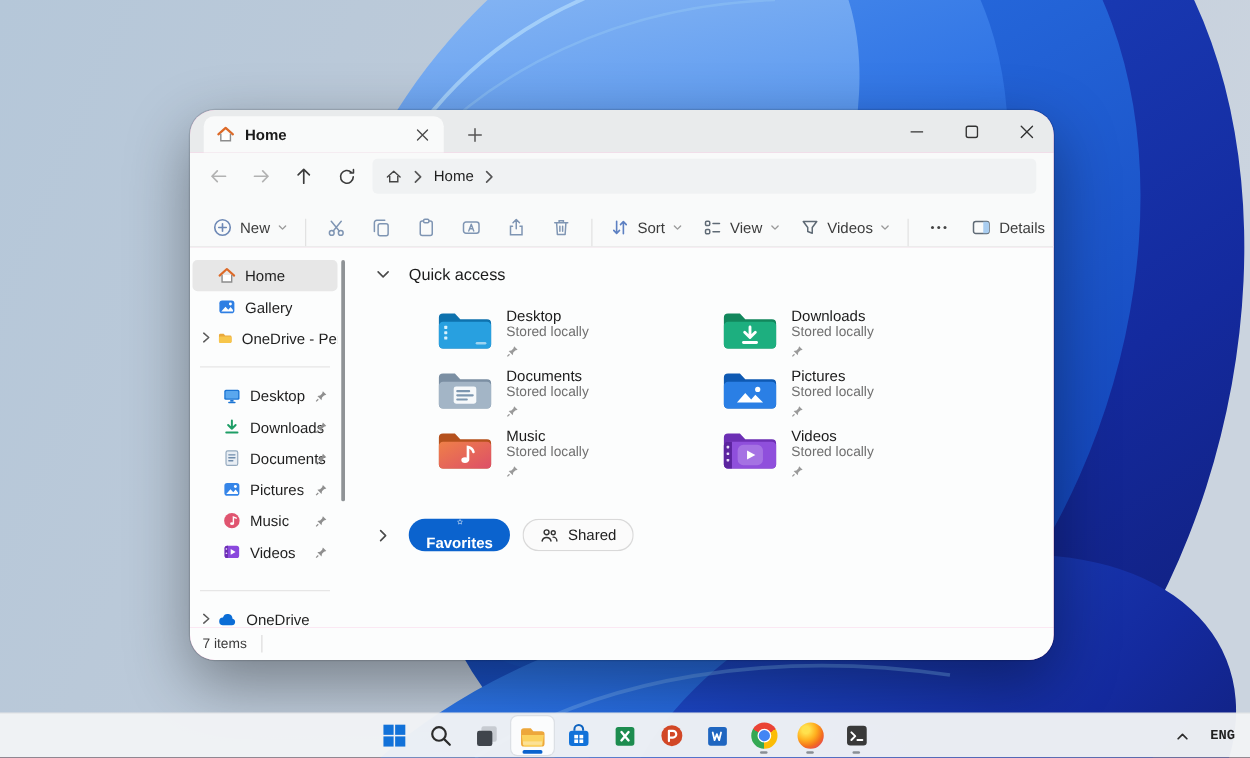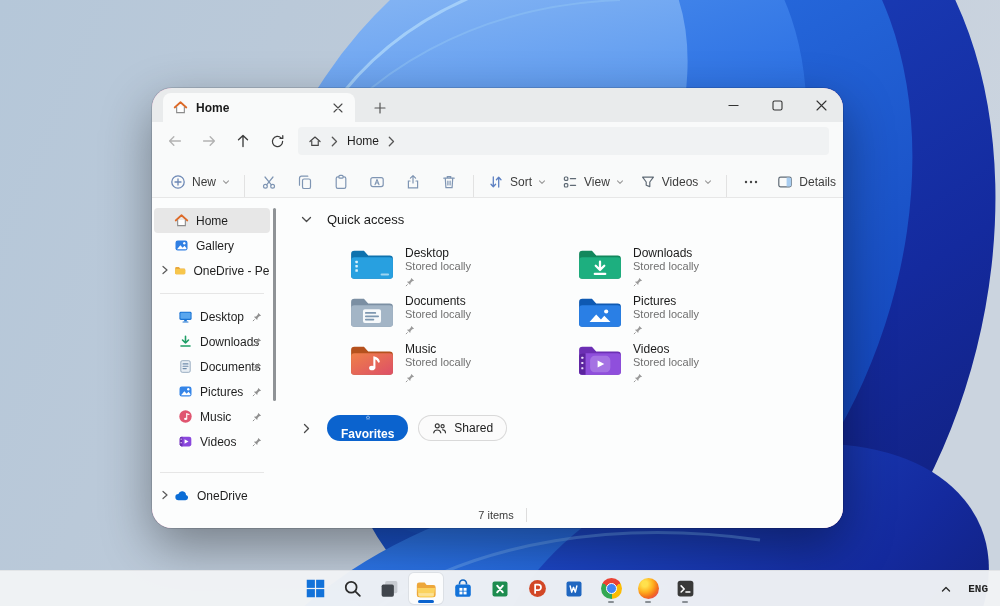--- a/index.html
+++ b/index.html
@@ -67,21 +67,21 @@
   .tile-icon{width:46px;height:38px;margin-right:10px;flex:none;}
   .tile-name{font-size:12px;color:#1b1b1b;line-height:14px;margin-top:1px;}
   .tile-sub{font-size:11px;color:#707070;line-height:13px;}
   .tile-pin{margin-top:2px;}
   .pills-row{margin-top:26px;display:flex;align-items:center;}
   .pill{height:26px;border-radius:14px;display:flex;align-items:center;gap:7px;padding:0 14px;
     font-size:12px;margin-right:10px;}
   .pill.primary{background:#0b63ce;color:#fff;font-weight:bold;flex-direction:column;}
   .pill.plain{background:#fbfbfb;color:#202020;box-shadow:0 0 0 1px #d9d9d9 inset;}
 
-  .statusbar{height:26px;display:flex;align-items:center;padding-left:10px;flex:none;background:#fcfdfd;justify-content:center;}
+  .statusbar{height:26px;display:flex;align-items:center;padding-left:10px;flex:none;background:#fcfdfd;}
   .status-txt{font-size:11px;color:#3b3b3b;}
   .status-sep{width:1px;height:14px;background:#ddd;margin-left:12px;}
 
   
   .taskbar{position:absolute;left:0;right:0;bottom:0;height:35px;background:rgba(241,243,245,.97);
     border-top:1px solid rgba(0,0,0,.05);}
   .tb-center{position:absolute;left:50%;top:0;height:35px;transform:translateX(-50%);
     display:flex;align-items:center;gap:3px;}
   .tb-btn{width:34px;height:31px;border-radius:5px;display:flex;align-items:center;justify-content:center;position:relative;}
   .tb-btn.active{background:#fbfcfd;box-shadow:0 0 0 1px rgba(0,0,0,.06);}

